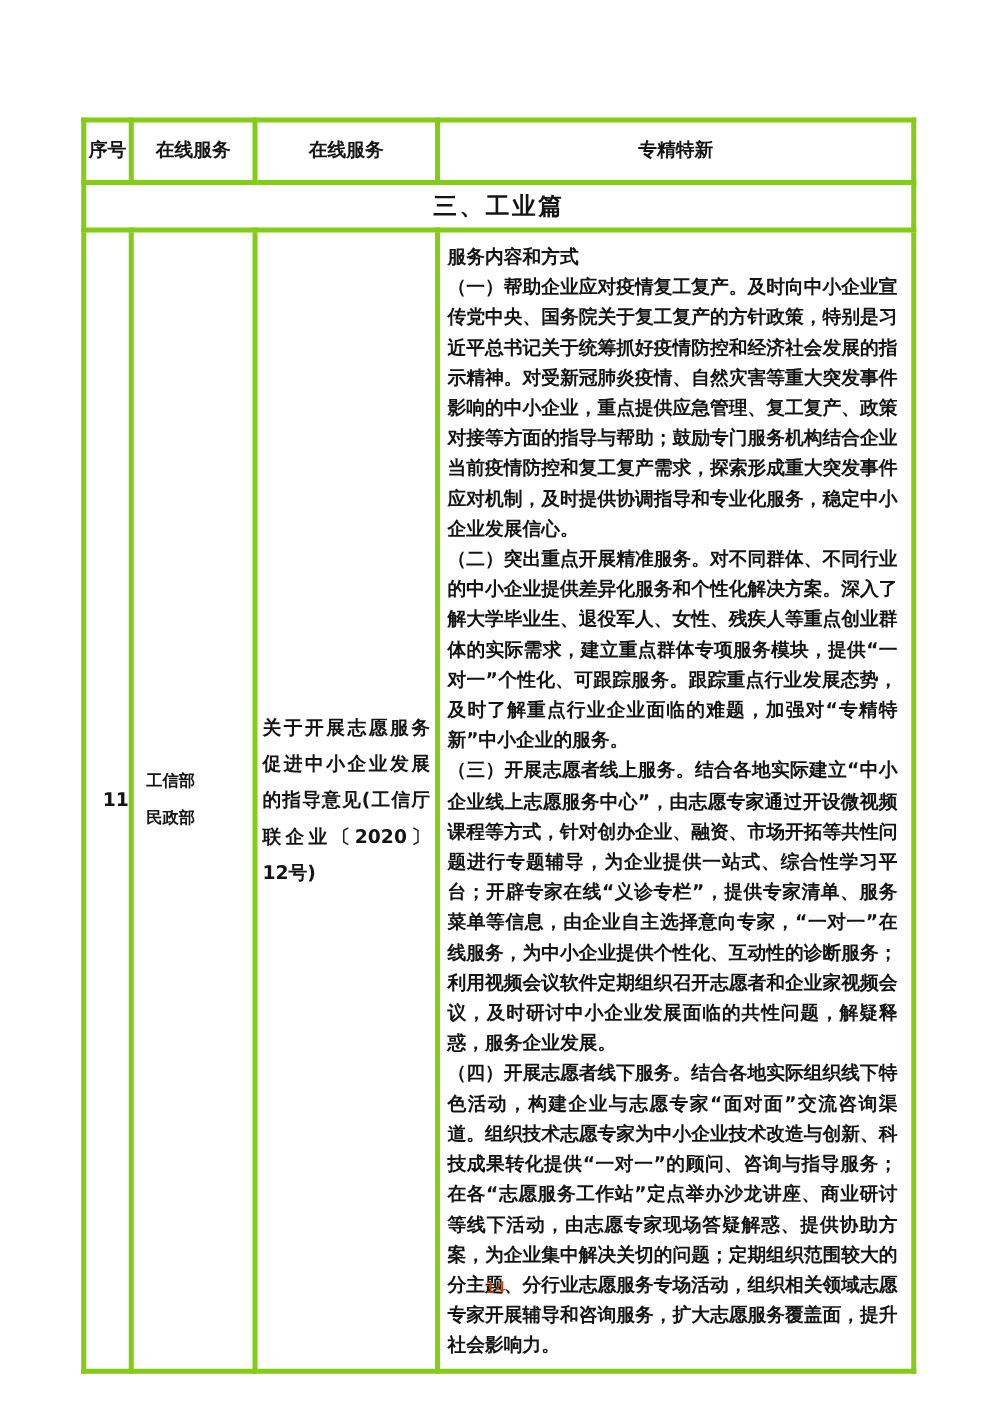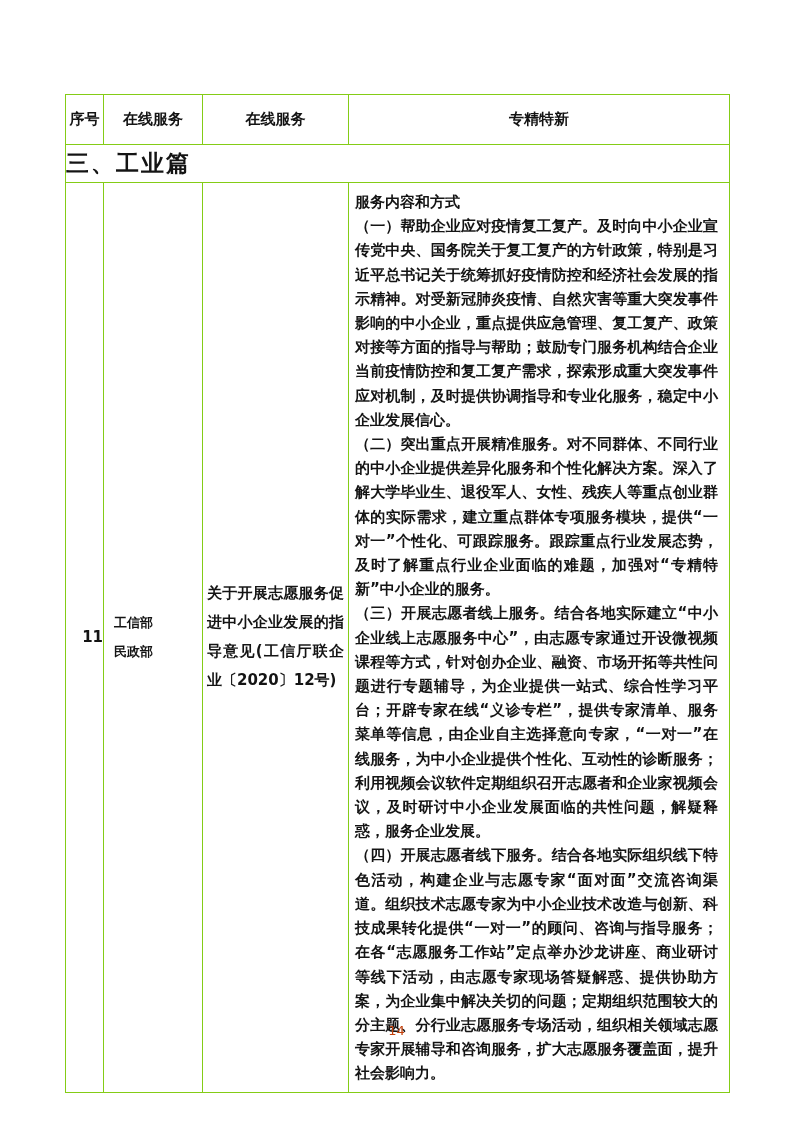--- a/index.html
+++ b/index.html
@@ -16,38 +16,38 @@
     overflow: hidden;
   }
   table.policy-table {
     position: absolute;
     left: 65px; top: 94px;
     width: 664px;
     border-collapse: collapse;
     table-layout: fixed;
   }
   table.policy-table td, table.policy-table th {
-    border: 1px solid #84cc16;
+    border: 4px solid #84cc16;
     font-weight: bold;
     color: #141414;
   }
   tr.header-row { height: 50px; }
   tr.header-row th {
     font-size: 15px;
     text-align: center;
     vertical-align: middle;
     line-height: 1.45;
     padding: 2px 2px;
   }
   th.serial-header { padding: 2px 9px; }
   tr.section-row { height: 38px; }
   tr.section-row td {
-    text-align: left;
+    text-align: center;
     vertical-align: middle;
-    font-size: 23px;
+    font-size: 19px;
     letter-spacing: 2px;
   }
   tr.content-row { height: 820px; }
   td.serial-cell {
     text-align: right;
     vertical-align: middle;
     font-size: 15px;
   }
   td.agency-cell {
     vertical-align: middle;

